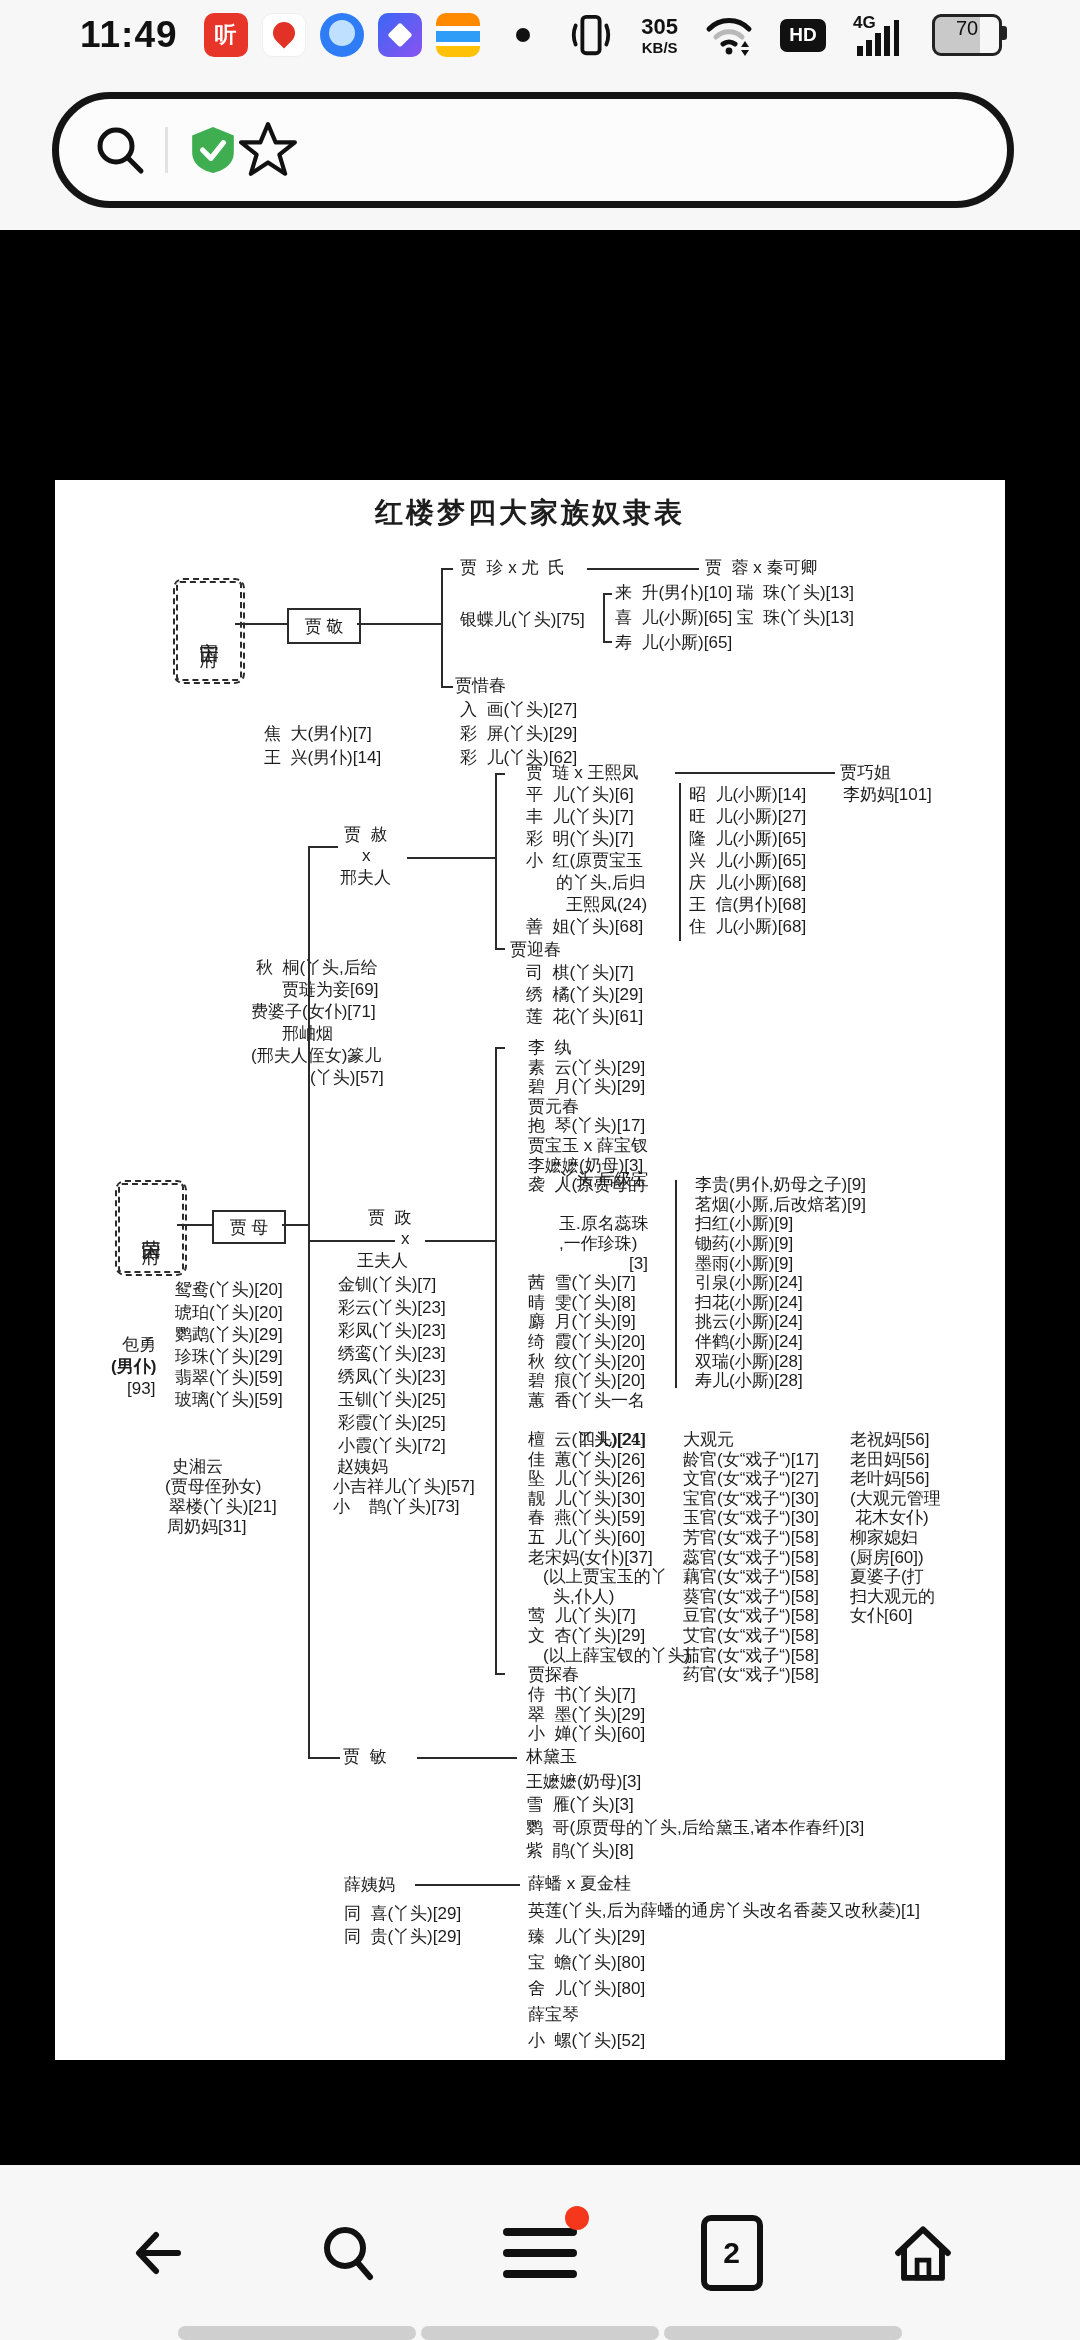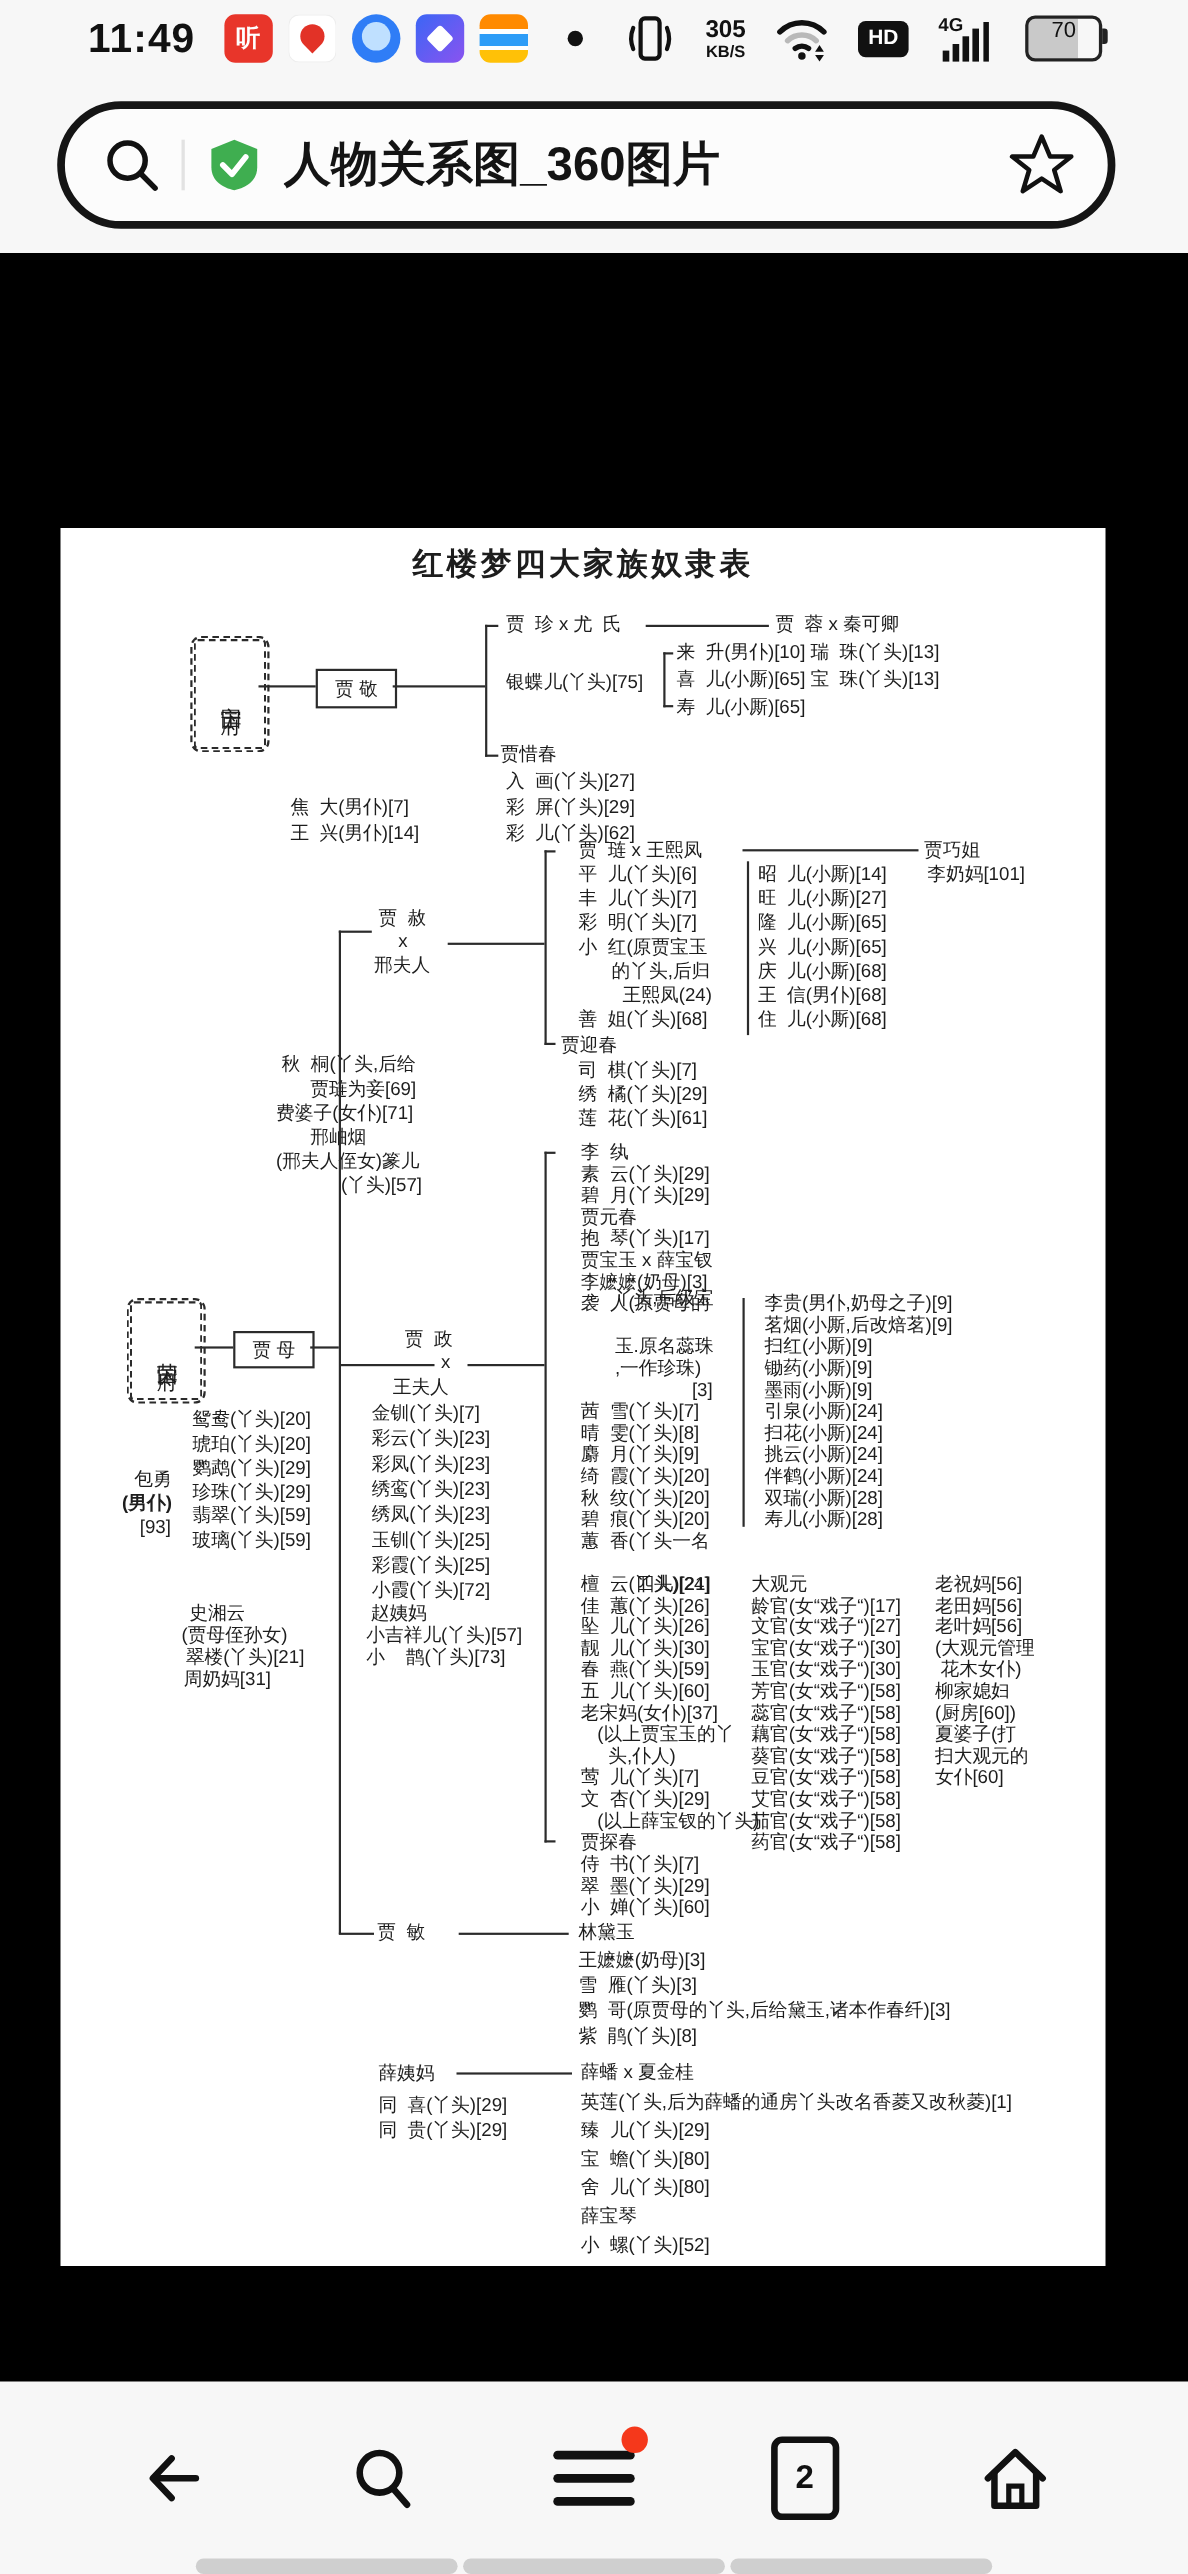--- a/index.html
+++ b/index.html
@@ -115,21 +115,20 @@
   <div class="search-pill">
     <svg width="54" height="54" viewBox="0 0 54 54">
       <circle cx="23" cy="23" r="16" fill="none" stroke="#111" stroke-width="5"></circle>
       <line x1="35" y1="35" x2="48" y2="48" stroke="#111" stroke-width="5" stroke-linecap="round"></line>
     </svg>
     <div class="s-divider"></div>
     <svg width="50" height="52" viewBox="0 0 48 48">
       <path d="M24 2 L44 10 V26 C44 38 34 44 24 46 C14 44 4 38 4 26 V10 Z" fill="#3fae50"></path>
       <polyline points="14,24 22,32 34,17" fill="none" stroke="#fff" stroke-width="5" stroke-linecap="round" stroke-linejoin="round"></polyline>
     </svg>
-    <span class="query">人物关系图_360图片</span>
     <svg width="60" height="58" viewBox="0 0 58 56">
       <polygon points="29,3 36.4,20.6 55,20.6 40,32.4 45.6,51 29,40 12.4,51 18,32.4 3,20.6 21.6,20.6" fill="none" stroke="#111" stroke-width="4" stroke-linejoin="round"></polygon>
     </svg>
   </div>
 </div>
 
 <div class="viewer">
   <div class="photo">
     <div class="d-title">红楼梦四大家族奴隶表</div>
 

